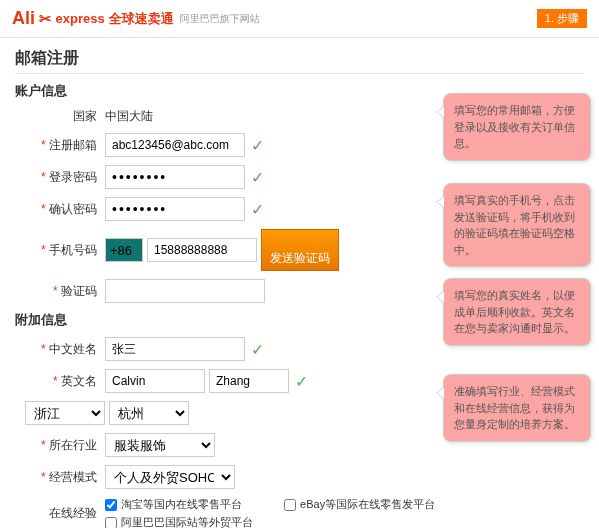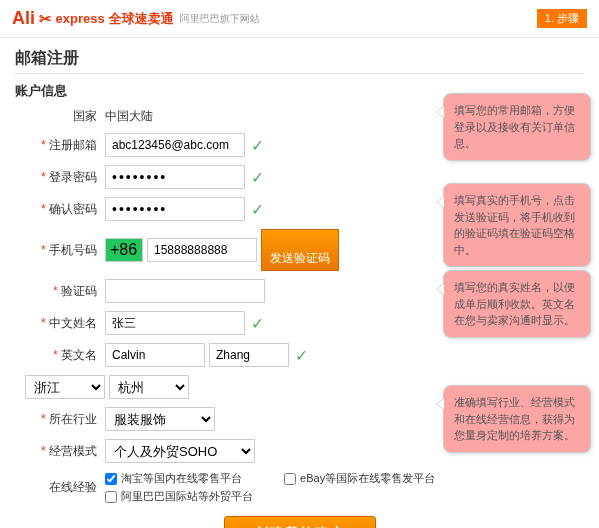--- a/index.html
+++ b/index.html
@@ -112,24 +112,24 @@
       margin-left: 6px;
     }
     .phone-row {
       display: flex;
       align-items: center;
       gap: 4px;
     }
     .country-code {
       border: 1px solid #ccc;
       padding: 3px 4px;
-      font-size: 16px;
+      font-size: 13px;
       height: 24px;
       width: 38px;
-      background: #22c55e;
+      background: #0f766e;
     }
     .send-btn {
       background: linear-gradient(to bottom, #ff9a00, #e87700);
       border: 1px solid #cc6600;
       color: #fff;
       font-size: 12px;
       padding: 20px 8px;
       cursor: pointer;
       height: 24px;
       white-space: nowrap;
@@ -147,21 +147,21 @@
     .select-input {
       border: 1px solid #ccc;
       padding: 2px 4px;
       font-size: 13px;
       height: 24px;
       background: #fff;
       cursor: pointer;
     }
     .select-small { width: 80px; }
     .select-medium { width: 110px; }
-    .select-wide { width: 150px; }
+    .select-wide { width: 130px; }
     .checkbox-grid {
       display: grid;
       grid-template-columns: 1fr 1fr;
       gap: 3px 28px;
     }
     .checkbox-item {
       display: flex;
       align-items: center;
       gap: 4px;
       font-size: 11px;
@@ -213,22 +213,22 @@
       content: '';
       position: absolute;
       left: -7px;
       top: 13px;
       border-top: 5px solid transparent;
       border-bottom: 5px solid transparent;
       border-right: 7px solid #fff;
     }
     .tooltip1 { top: 55px; right: 8px; }
     .tooltip2 { top: 145px; right: 8px; }
-    .tooltip3 { top: 232px; right: 8px; }
-    .tooltip4 { top: 347px; right: 8px; }
+    .tooltip3 { top: 240px; right: 8px; }
+    .tooltip4 { top: 336px; right: 8px; }
     .dots {
       letter-spacing: 2px;
       font-size: 14px;
     }
   </style>
 </head>
 <body>
 
 <div class="page-wrapper">
 
@@ -293,20 +293,21 @@
     </div>
 
     <div class="form-row">
       <div class="form-label">
         <span class="required">*</span>
         <span>验证码</span>
       </div>
       <input class="form-input input-wide" type="text" style="">
     </div>
 
+    <div class="sub-section-title">附加信息</div>
 
     <div class="form-row">
       <div class="form-label">
         <span class="required">*</span>
         <span>中文姓名</span>
       </div>
       <input class="form-input input-medium" type="text" value="张三" style="">
       <span class="check-icon">✓</span>
     </div>
 

